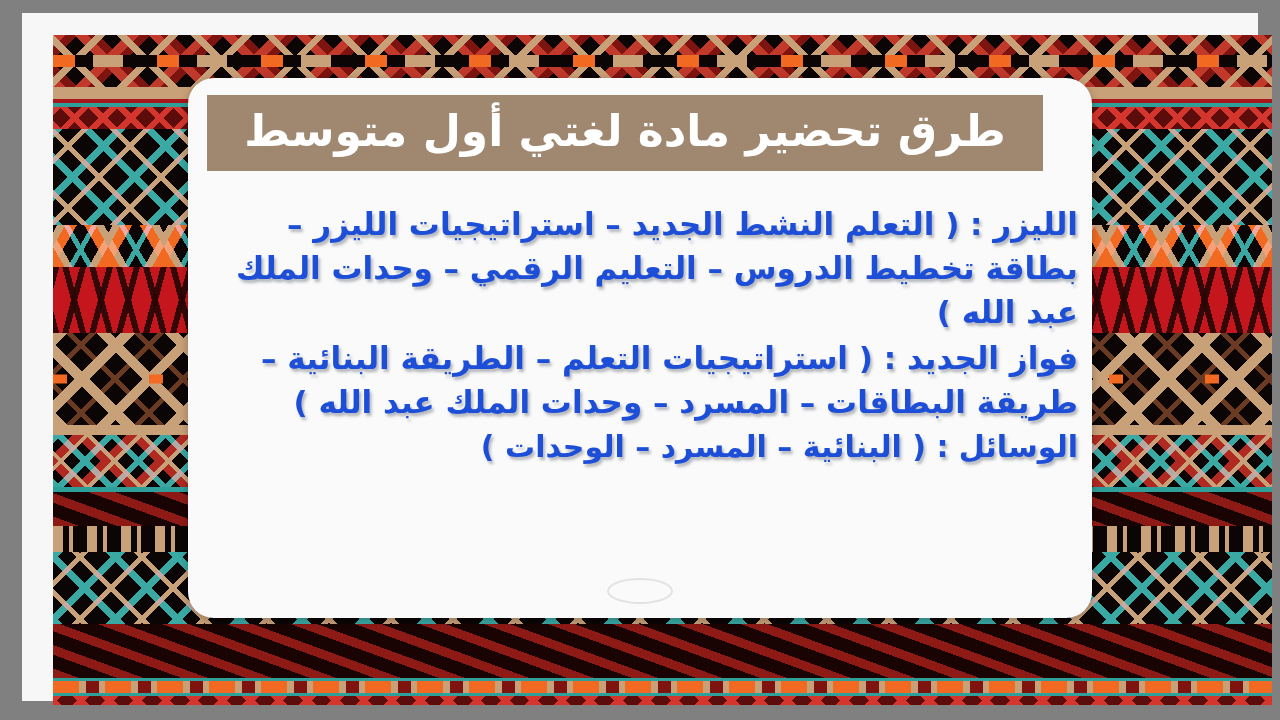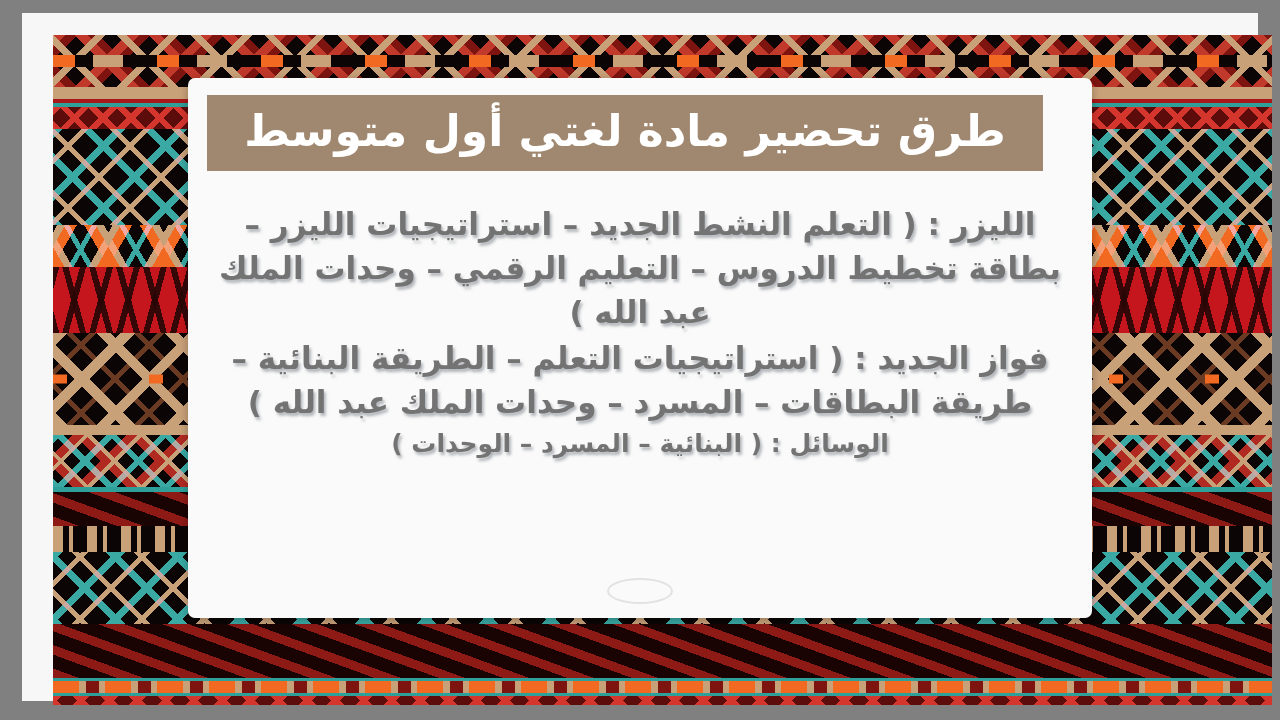--- a/index.html
+++ b/index.html
@@ -184,21 +184,21 @@
   }
 
   
   #content-card {
     position: absolute;
     left: 188px;
     top: 78px;
     width: 904px;
     height: 540px;
     background: #fafafa;
-    border-radius: 7px;
+    border-radius: 26px;
     box-shadow: 0 2px 10px rgba(0,0,0,.28);
     overflow: hidden;
   }
 
   
   #card-artifact {
     position: absolute;
     left: 50%;
     bottom: 14px;
     transform: translateX(-50%);
@@ -234,33 +234,32 @@
     font-family: "DejaVu Sans", "Liberation Sans", sans-serif;
   }
 
   
   #body-text {
     position: absolute;
     left: 14px;
     right: 14px;
     top: 124px;
     direction: rtl;
-    text-align: center;
-    color: #737373;
+    color: #1d4ed8;
     font-weight: bold;
     font-size: 31px;
     line-height: 1.42;
     text-shadow: 2px 3px 3px rgba(120,125,135,.55);
     font-family: "DejaVu Sans", "Liberation Sans", sans-serif;
   }
   #body-text p {
     margin: 0 0 2px 0;
   }
   #paragraph-wasail {
-    font-size: 25px;
+    font-size: 30px;
   }
 </style>
 </head>
 <body>
 
 <div id="slide-root">
 
   <div id="image-mat">
 
     <div id="textile-background">

